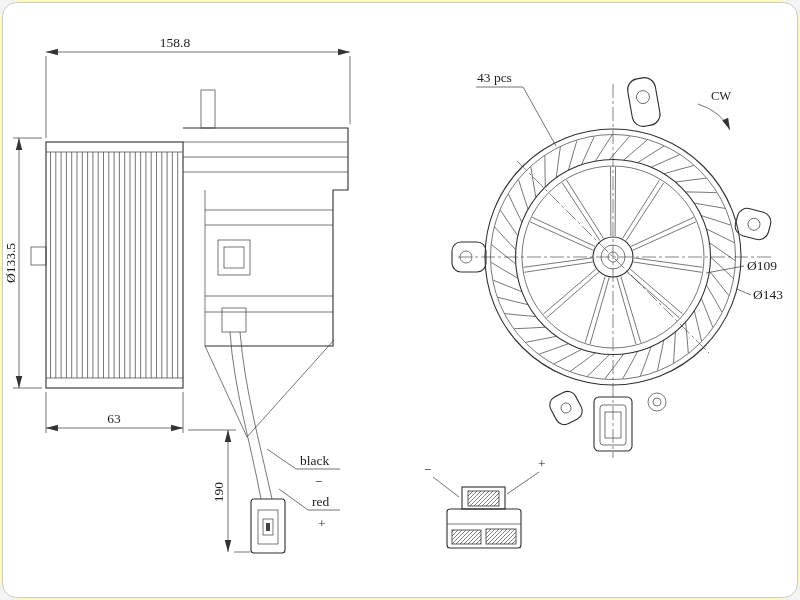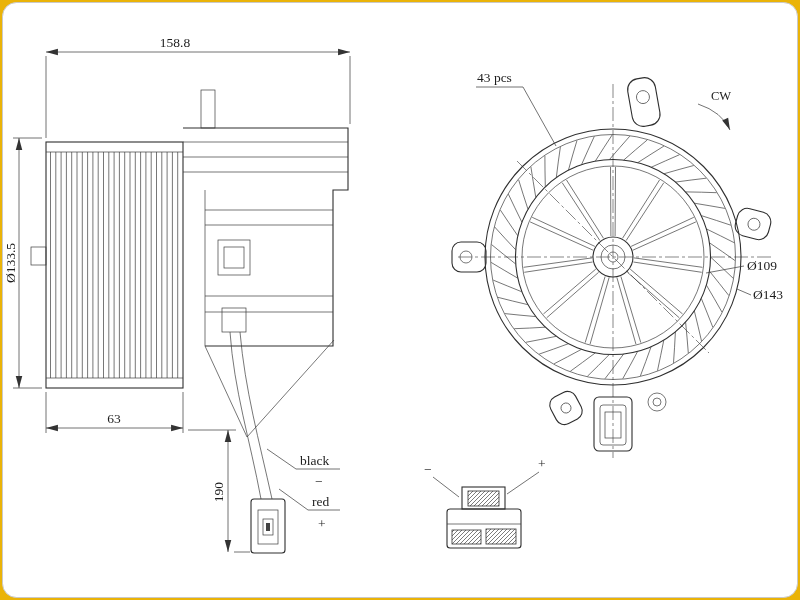--- a/index.html
+++ b/index.html
@@ -1,17 +1,17 @@
 <!DOCTYPE html>
 <html><head>
 <meta charset="utf-8">
 <style>
   html,body{margin:0;padding:0;background:#f4f4f4;}
   body{width:800px;height:600px;font-family:"Liberation Serif", serif;}
-  .sheet{width:800px;height:600px;background:#eab308;position:relative;}
+  .sheet{width:800px;height:600px;background:#fef9c3;position:relative;border-radius:22px;}
   svg{display:block;}
   .outline{fill:none;stroke:#2f2f2f;stroke-width:1.1;}
   .thin{fill:none;stroke:#3c3c3c;stroke-width:0.7;}
   .dim{fill:none;stroke:#444;stroke-width:0.75;}
   .center{fill:none;stroke:#555;stroke-width:0.7;stroke-dasharray:14 3 3 3;}
   .hatchfill{fill:url(#hatch);stroke:#333;stroke-width:0.8;}
   text{fill:#1d1d1d;font-size:13.5px;font-family:"Liberation Serif", serif;}
   .small{font-size:12.5px;}
 </style>
 </head>

